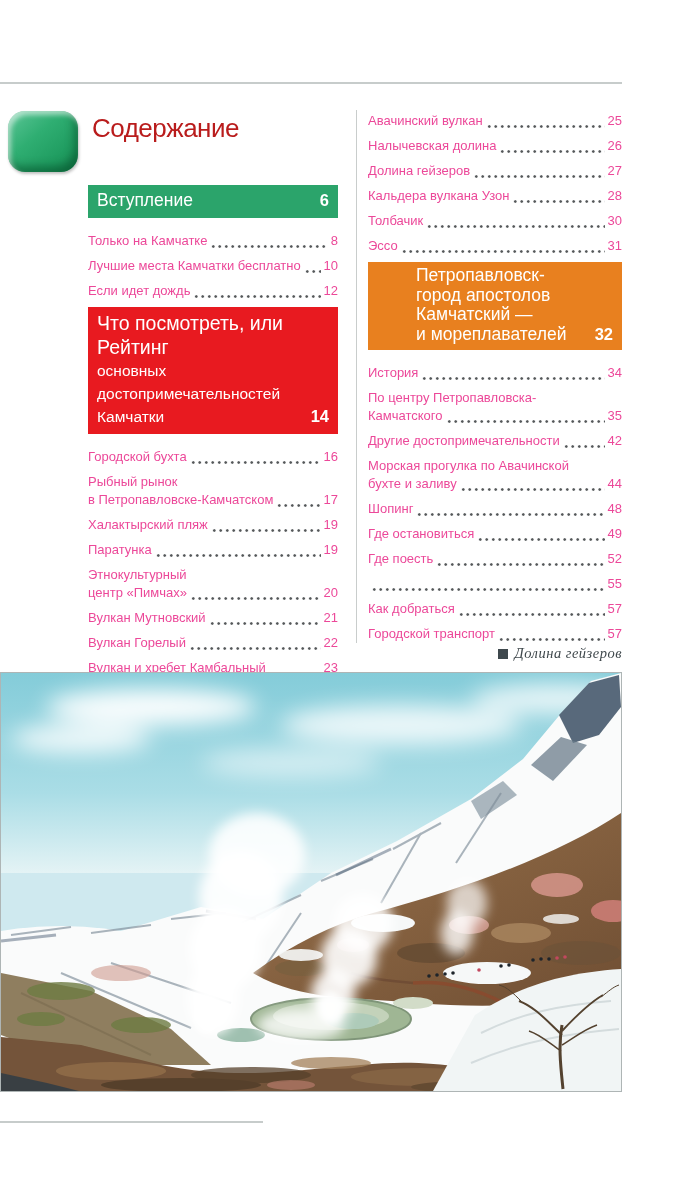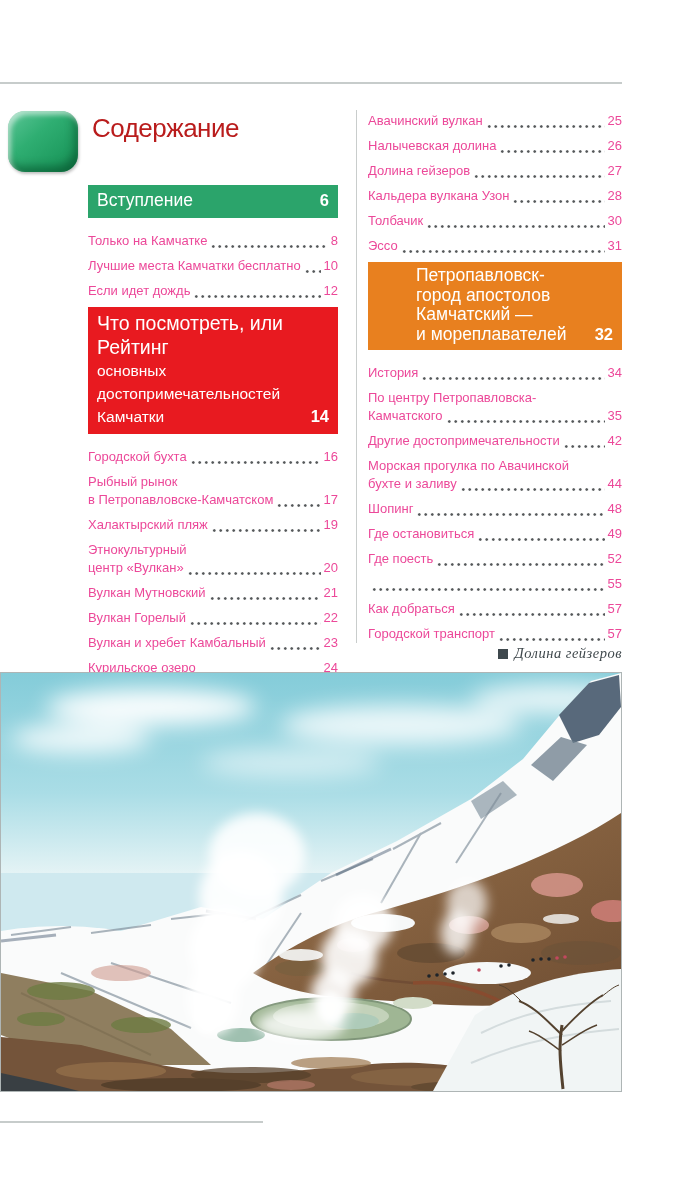--- a/index.html
+++ b/index.html
@@ -132,23 +132,30 @@
       </div>
     </div>
     <div class="toc-item">
       <div class="row">
         <span class="lbl">Халактырский пляж</span>
         <span class="dots"></span>
         <span class="pg">19</span>
       </div>
     </div>
     <div class="toc-item">
+      <div class="row">
+        <span class="lbl">Паратунка</span>
+        <span class="dots"></span>
+        <span class="pg">19</span>
+      </div>
+    </div>
+    <div class="toc-item">
       <div class="line">Этнокультурный</div>
       <div class="row">
-        <span class="lbl">центр «Вулкан»</span>
+        <span class="lbl">центр «Пимчах»</span>
         <span class="dots"></span>
         <span class="pg">20</span>
       </div>
     </div>
     <div class="toc-item">
       <div class="row">
         <span class="lbl">Вулкан Мутновский</span>
         <span class="dots"></span>
         <span class="pg">21</span>
       </div>

